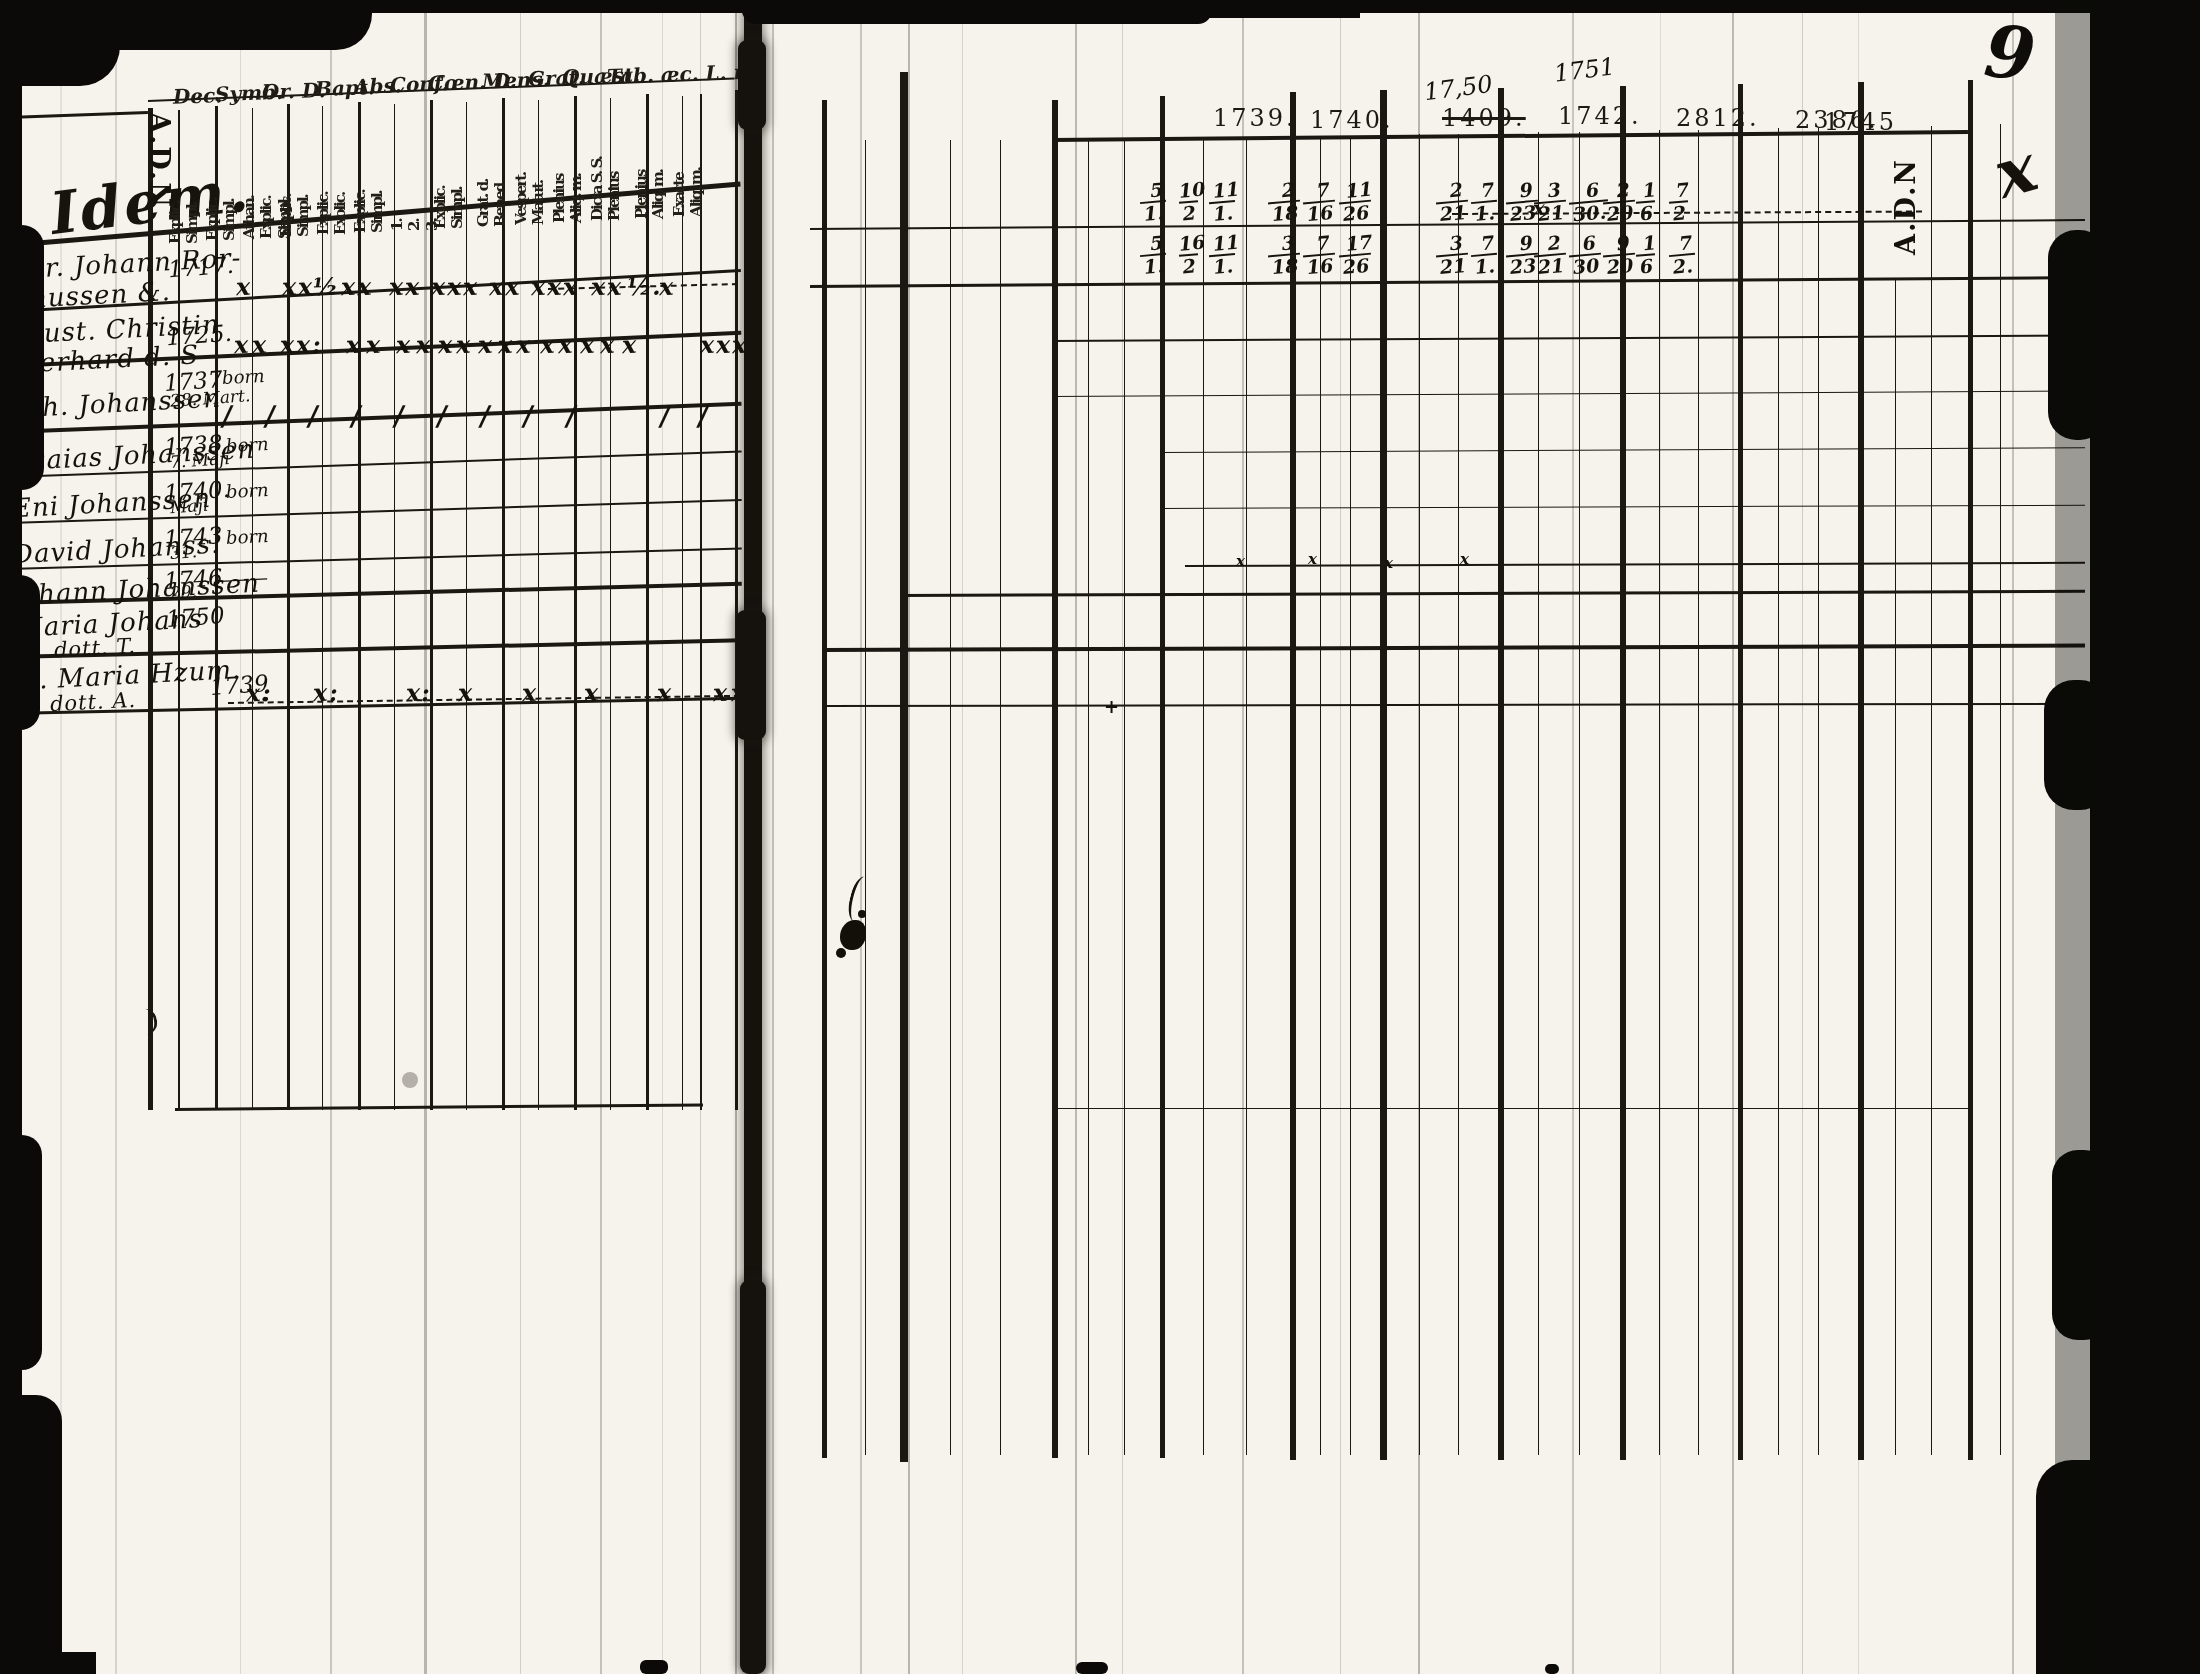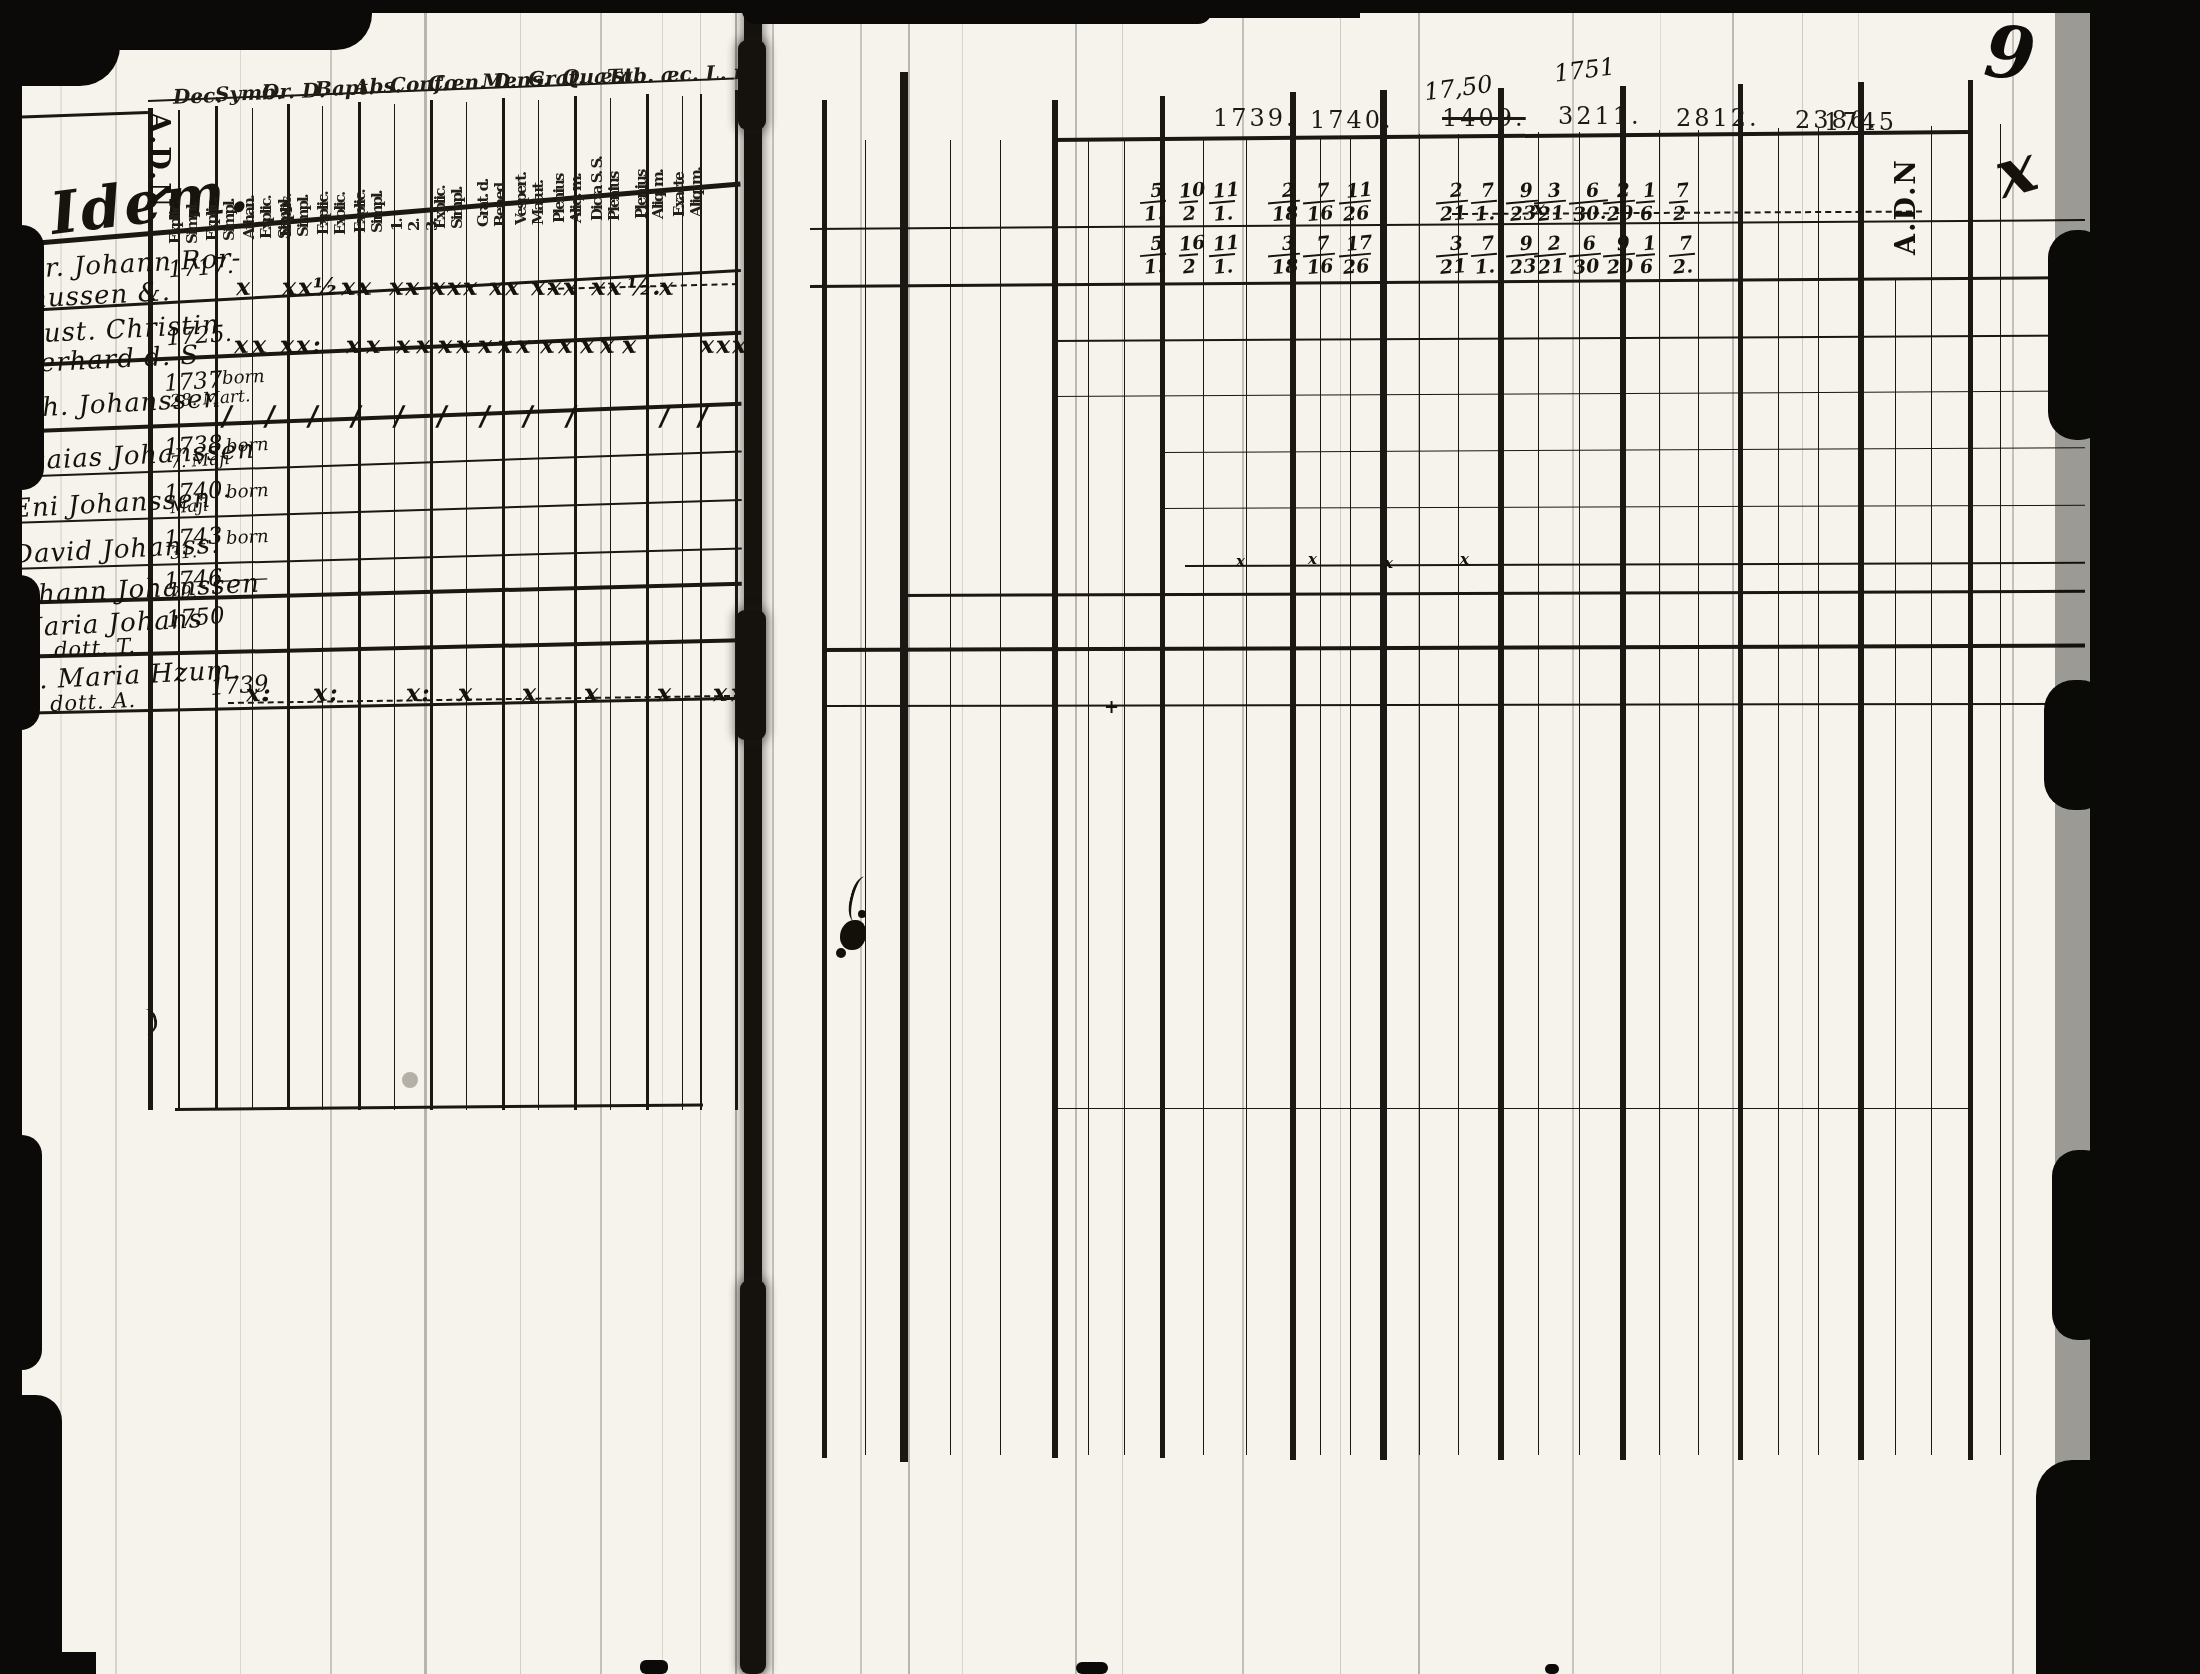--- a/index.html
+++ b/index.html
@@ -356,21 +356,21 @@
     <div class="hand mk" style="left: 522px; top: 678px; font-size: 24px;">x</div>
     <div class="hand mk" style="left: 584px; top: 678px; font-size: 24px;">x</div>
     <div class="hand mk" style="left: 657px; top: 678px; font-size: 24px;">x</div>
     <div class="hand mk" style="left: 713px; top: 678px; font-size: 24px;">x</div>
     <div class="hand mk" style="left: 731px; top: 678px; font-size: 24px;">x</div>
     <div class="hand mk" style="left: 748px; top: 678px; font-size: 24px;">x</div>
     <div class="yr-head" style="left: 1213px; top: 104px;">1739.</div>
     <div class="yr-head" style="left: 1310px; top: 106px;">1740.</div>
     <div class="yr-head struck" style="left: 1442px; top: 104px;">1409.</div>
     <div class="hand above" style="left: 1424px; top: 74px;">17,50</div>
-    <div class="yr-head" style="left: 1558px; top: 102px;">3211.</div>
+    <div class="yr-head" style="left: 1558px; top: 102px;">1742.</div>
     <div class="hand above" style="left: 1554px; top: 56px;">1751</div>
     <div class="yr-head" style="left: 1676px; top: 104px;">2812.</div>
     <div class="yr-head" style="left: 1795px; top: 106px;">2386.</div>
     <div class="yr-head" style="left: 1824px; top: 108px;">1745</div>
     <div class="fr" style="left: 1140px; top: 181px;">
       <span class="nu">5</span>
       <span class="de">1.</span>
     </div>
     <div class="fr" style="left: 1175px; top: 181px;">
       <span class="nu">10</span>

